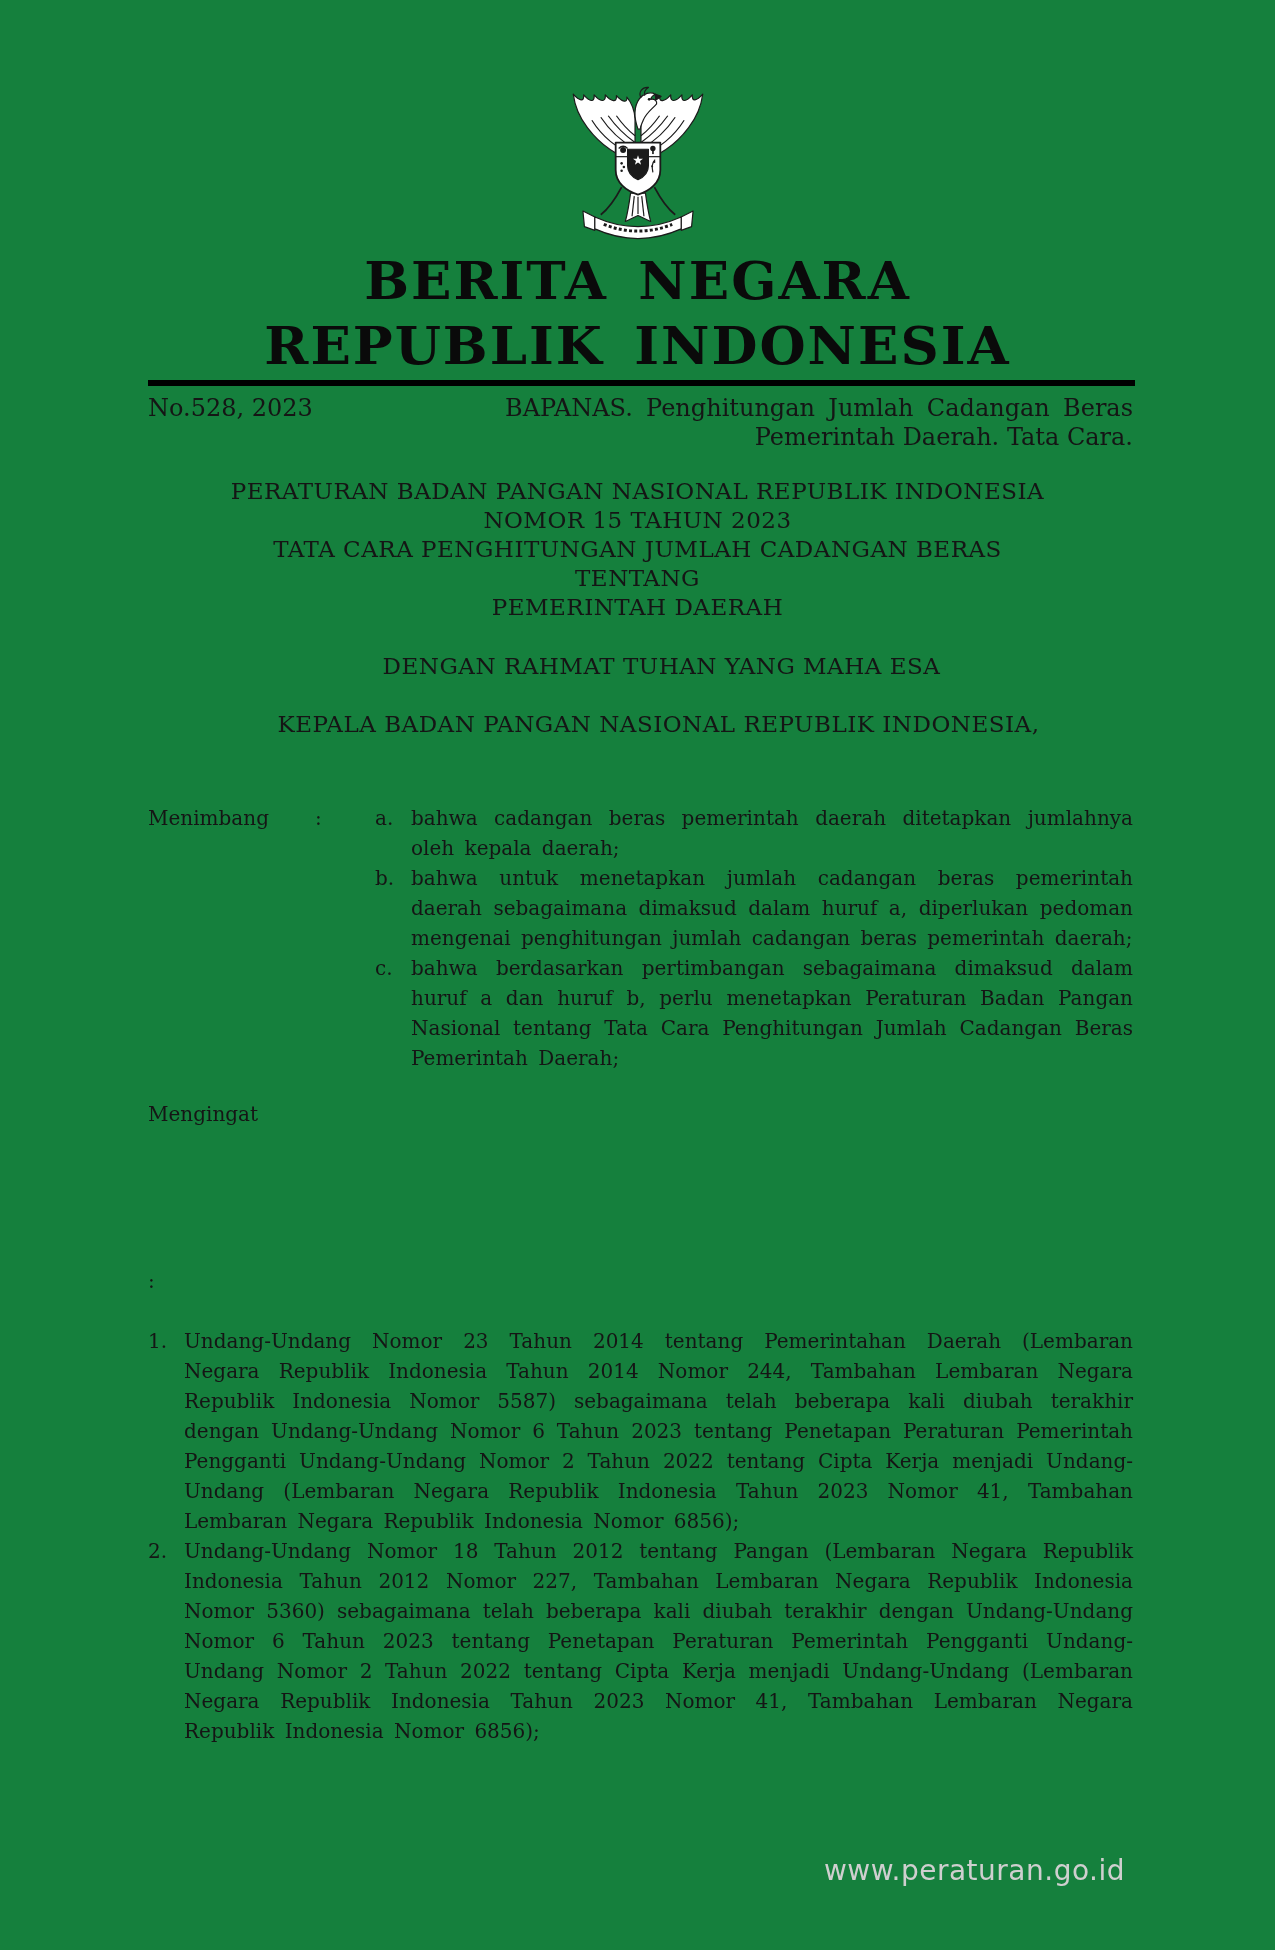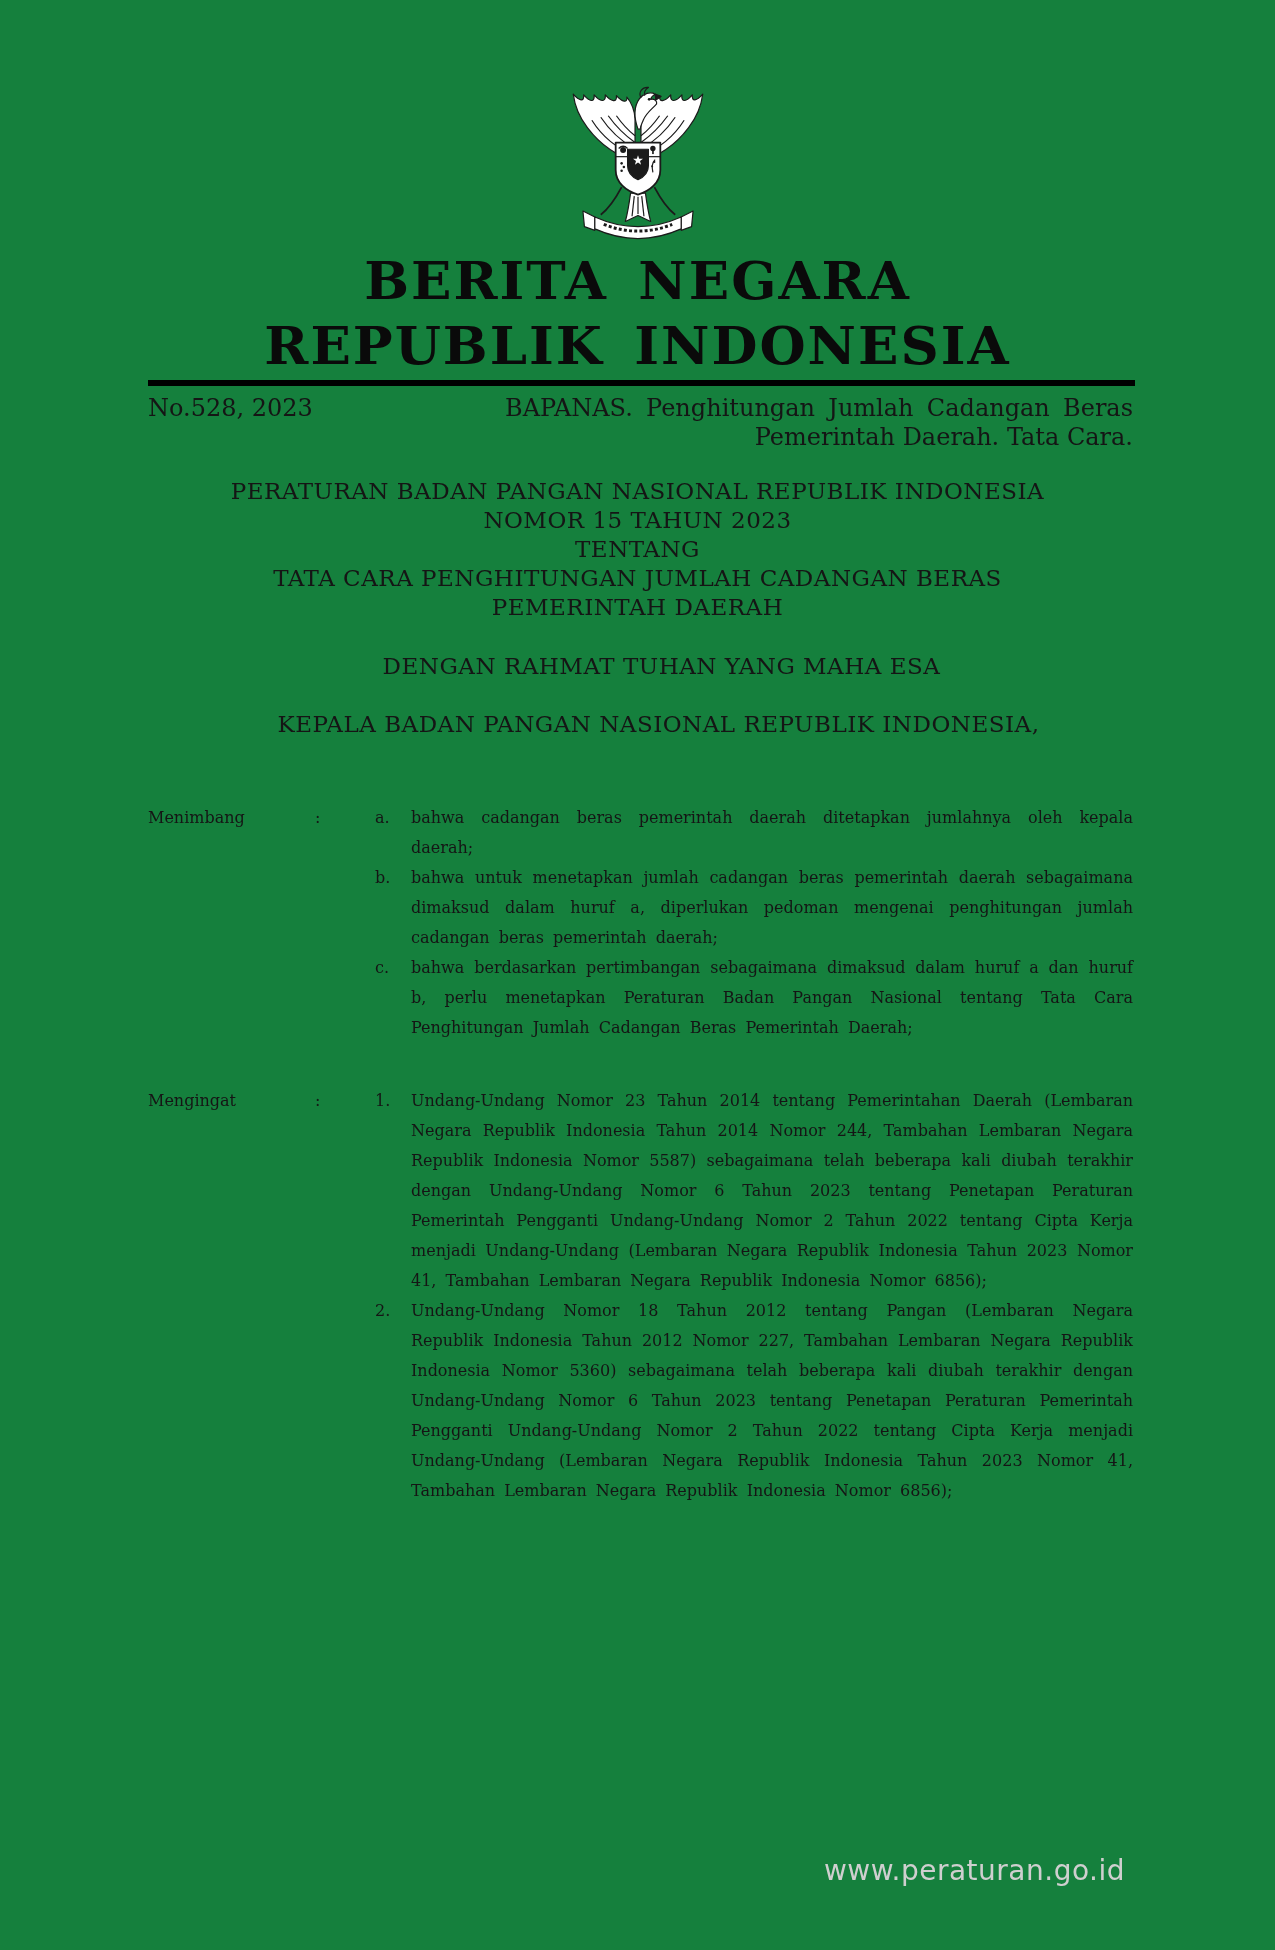--- a/index.html
+++ b/index.html
@@ -85,25 +85,25 @@
     letter-spacing: 0.5px;
     line-height: 29px;
   }
   .preamble.invocation { top: 652px; margin-left: 48px; }
   .preamble.issuer { top: 710px; padding-left: 42px; }
   .clauses {
     position: absolute;
     top: 803px;
     left: 148px;
     right: 142px;
-    font-size: 16px;
+    font-size: 20px;
     line-height: 30px;
   }
   .clause { display: flex; align-items: flex-start; }
-  .clause + .clause { margin-top: 43px; }
+  .clause + .clause { margin-top: 26px; flex-direction: column; }
   .clause-label { width: 167px; flex: 0 0 167px; }
   .clause-colon { width: 60px; flex: 0 0 60px; }
   .clause-items { flex: 1; }
   .clause-item { display: flex; align-items: flex-start; }
   .item-marker { width: 36px; flex: 0 0 36px; }
   .item-text {
     flex: 1;
     text-align: justify;
     word-spacing: 4px;
   }
@@ -190,22 +190,22 @@
     <div class="meta-no">No.528, 2023</div>
     <div class="meta-subject">
       <span class="sline1">BAPANAS. Penghitungan Jumlah Cadangan Beras</span>
       <span class="sline2">Pemerintah Daerah. Tata Cara.</span>
     </div>
   </div>
 
   <div class="title-block">
     <div>PERATURAN BADAN PANGAN NASIONAL REPUBLIK INDONESIA</div>
     <div>NOMOR 15 TAHUN 2023</div>
+    <div>TATA CARA PENGHITUNGAN JUMLAH CADANGAN BERAS</div>
     <div>TENTANG</div>
-    <div>TATA CARA PENGHITUNGAN JUMLAH CADANGAN BERAS</div>
     <div>PEMERINTAH DAERAH</div>
   </div>
 
   <div class="preamble invocation">DENGAN RAHMAT TUHAN YANG MAHA ESA</div>
   <div class="preamble issuer">KEPALA BADAN PANGAN NASIONAL REPUBLIK INDONESIA,</div>
 
   <div class="clauses">
 
     <div class="clause">
       <div class="clause-label">Menimbang</div>

